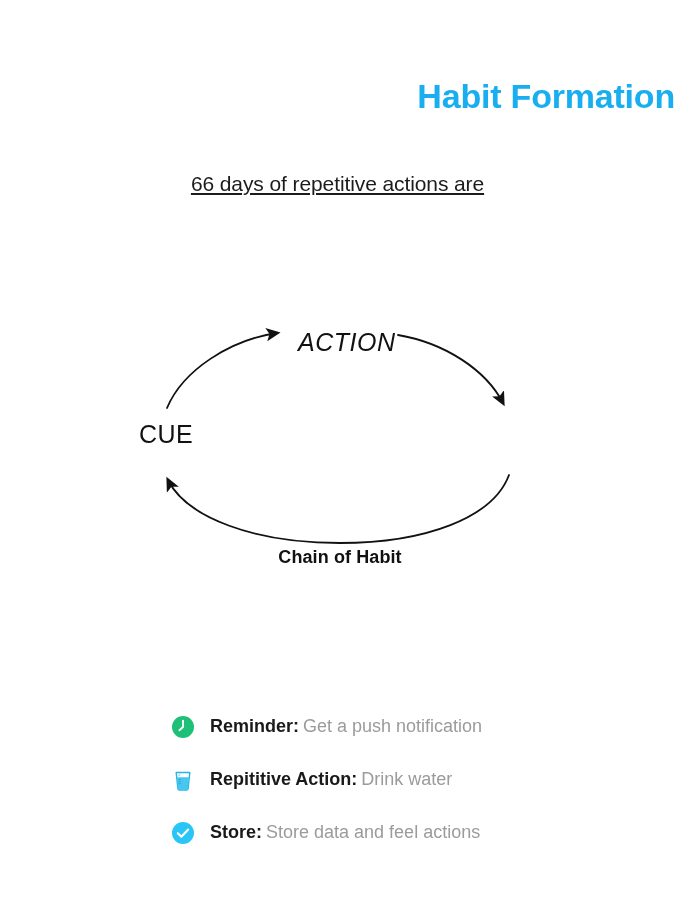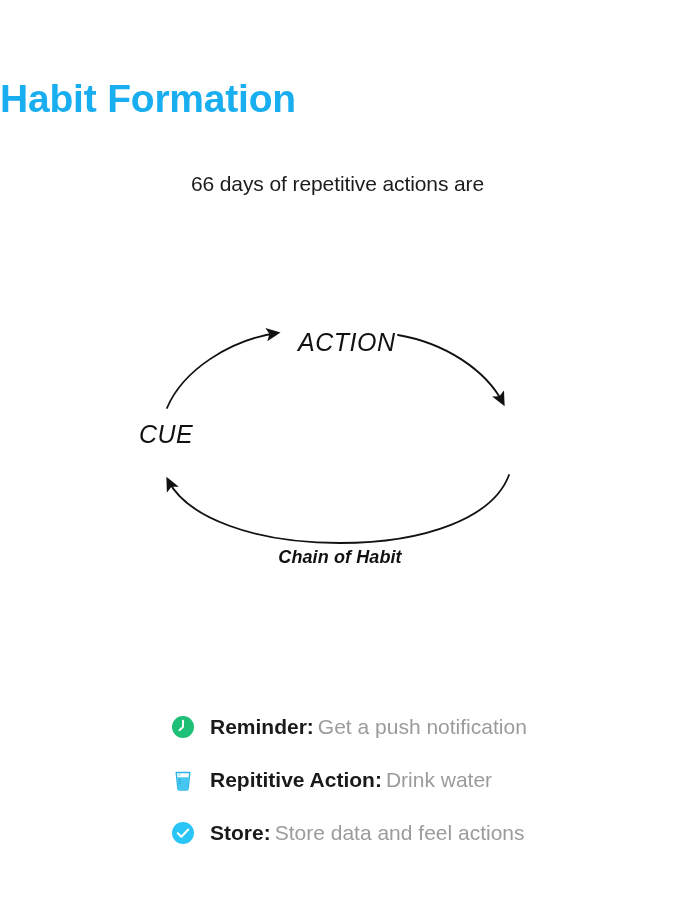--- a/index.html
+++ b/index.html
@@ -22,40 +22,41 @@
     height: 900px;
     background: #ffffff;
   }
 
   
   .title {
     position: absolute;
     top: 78px;
     left: 0;
     width: 675px;
-    text-align: left;
-    font-size: 39px;
+    text-align: right;
+    font-size: 34px;
     font-weight: bold;
     letter-spacing: -0.2px;
     color: #18AEEF;
     line-height: 1.1;
   }
 
   
   .subtitle {
     position: absolute;
     top: 168px;
     left: 0;
     width: 675px;
     text-align: center;
     font-size: 21px;
     font-weight: 400;
     line-height: 1.5;
     color: #1c1c1c;
     letter-spacing: -0.1px;
+    text-decoration: underline;
   }
   .subtitle .line {
     display: block;
   }
 
   
   .cycle {
     position: absolute;
     top: 300px;
     left: 105px;
@@ -76,42 +77,40 @@
     white-space: nowrap;
     letter-spacing: 0.5px;
   }
   .node-action {
     font-style: italic;
     font-weight: 500;
     left: 193px;
     top: 28px;
   }
   .node-cue {
-    font-style: italic;
     font-weight: 500;
     left: 34px;
     top: 120px;
   }
   .node-reward {
     font-style: normal;
     font-weight: 400;
     left: 339px;
     top: 122px;
   }
   .chain-label {
     position: absolute;
     left: 0;
     top: 247px;
     width: 470px;
     text-align: center;
     font-size: 18px;
     font-weight: bold;
     color: #111111;
     letter-spacing: 0.1px;
-    font-style: italic;
   }
 
   
   .legend {
     position: absolute;
     top: 700px;
     left: 170px;
     width: 430px;
   }
   .legend-row {
@@ -122,21 +121,21 @@
   .legend-icon {
     width: 26px;
     height: 26px;
     flex: 0 0 26px;
     margin-right: 14px;
     display: flex;
     align-items: center;
     justify-content: center;
   }
   .legend-text {
-    font-size: 21px;
+    font-size: 18px;
     line-height: 1.2;
     white-space: nowrap;
   }
   .legend-term {
     font-weight: bold;
     color: #1a1a1a;
   }
   .legend-desc {
     font-weight: 400;
     color: #9b9b9b;

